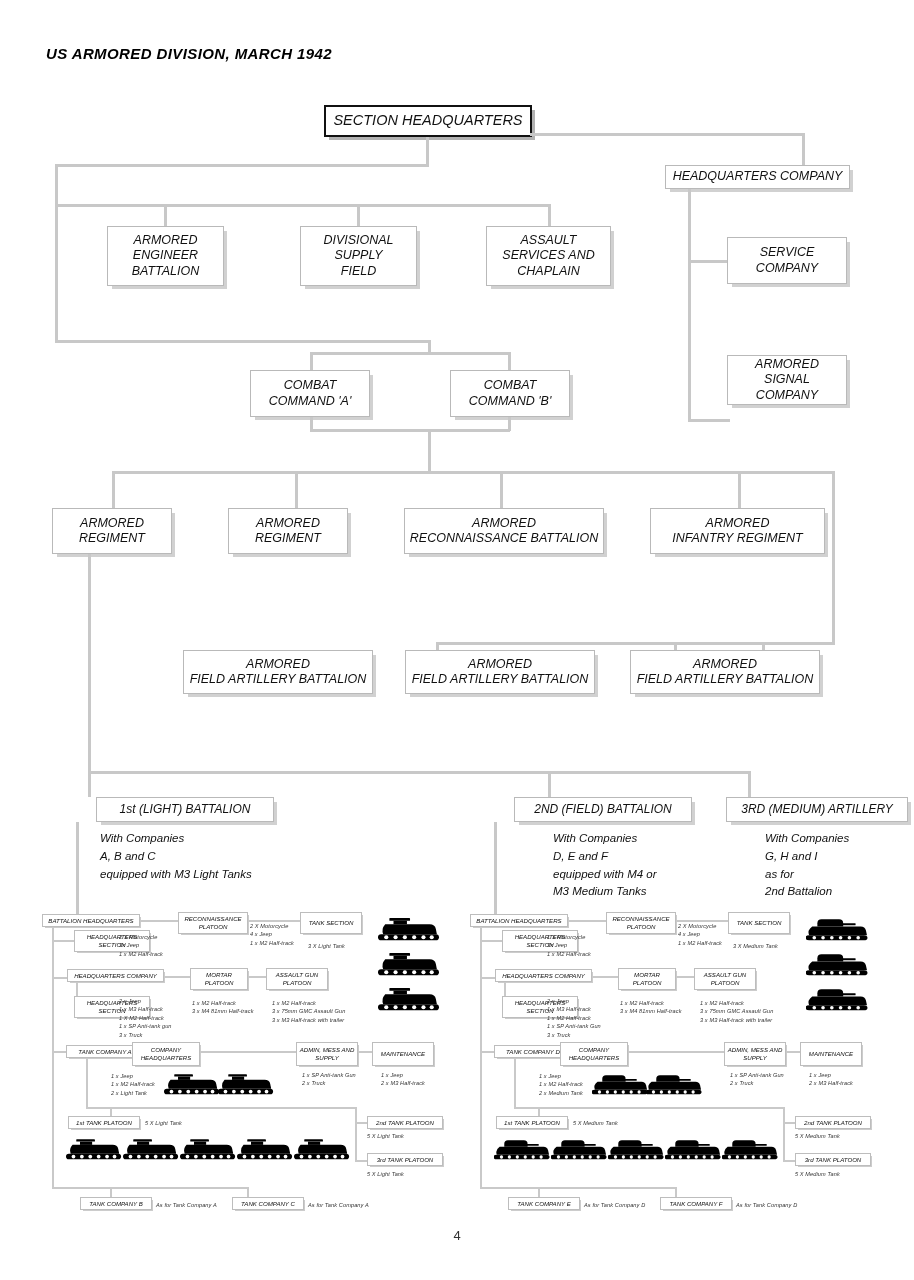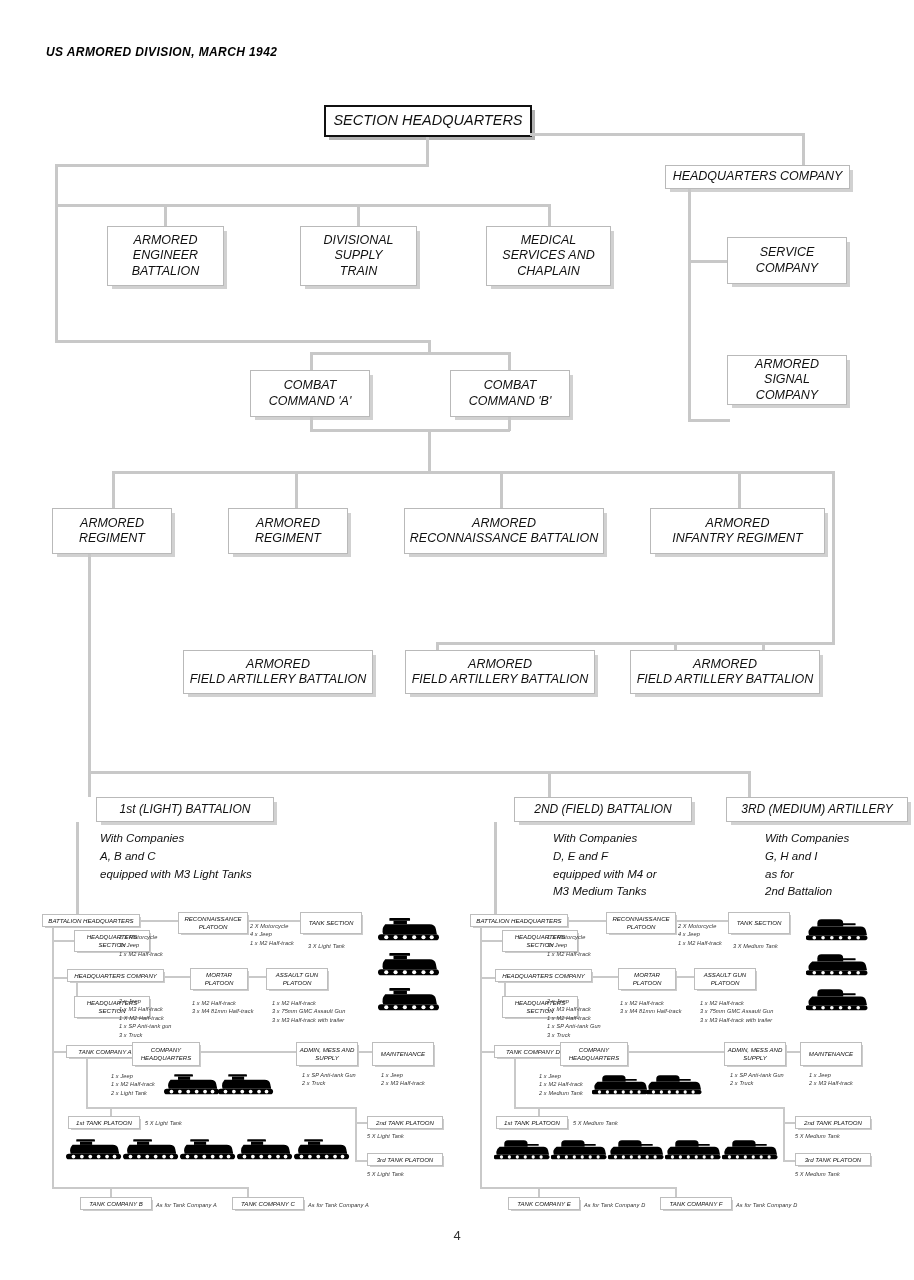--- a/index.html
+++ b/index.html
@@ -5,21 +5,21 @@
   html,body{margin:0;padding:0;background:#fff;}
   body{
     width:914px;height:1280px;position:relative;overflow:hidden;
     font-family:"Liberation Sans","DejaVu Sans",sans-serif;color:#111;
   }
   .page{position:absolute;inset:0;}
 
   
   .title{
     position:absolute;left:46px;top:45px;
-    font-size:12px;font-weight:bold;font-style:italic;
+    font-size:15px;font-weight:bold;font-style:italic;
     letter-spacing:.4px;color:#000;white-space:nowrap;
   }
 
   
   .box{
     position:absolute;box-sizing:border-box;
     background:#fff;border:1px solid #b9b9b9;
     box-shadow:4px 4px 0 -1px rgba(0,0,0,.18);
     display:flex;align-items:center;justify-content:center;
     text-align:center;font-style:italic;color:#111;
@@ -94,24 +94,24 @@
   <div class="ln lnv" style="left:548px;top:204px;height:22px;"></div>
 
   <div class="box lvl2" style="left:107px;top:226px;width:117px;height:60px;">
     <span style="white-space: pre-line;">ARMORED
 ENGINEER
 BATTALION</span>
   </div>
   <div class="box lvl2" style="left:300px;top:226px;width:117px;height:60px;">
     <span style="white-space: pre-line;">DIVISIONAL
 SUPPLY
-TRAIN</span>
+FIELD</span>
   </div>
   <div class="box lvl2" style="left:486px;top:226px;width:125px;height:60px;">
-    <span style="white-space: pre-line;">MEDICAL
+    <span style="white-space: pre-line;">ASSAULT
 SERVICES AND
 CHAPLAIN</span>
   </div>
 
   <div class="box lvl2" style="left:665px;top:165px;width:185px;height:24px;">
     <span>HEADQUARTERS COMPANY</span>
   </div>
   <div class="ln lnv" style="left:688px;top:189px;height:232px;"></div>
   <div class="ln lnh" style="left:688px;top:260px;width:42px;"></div>
   <div class="ln lnh" style="left:688px;top:419px;width:42px;"></div>

